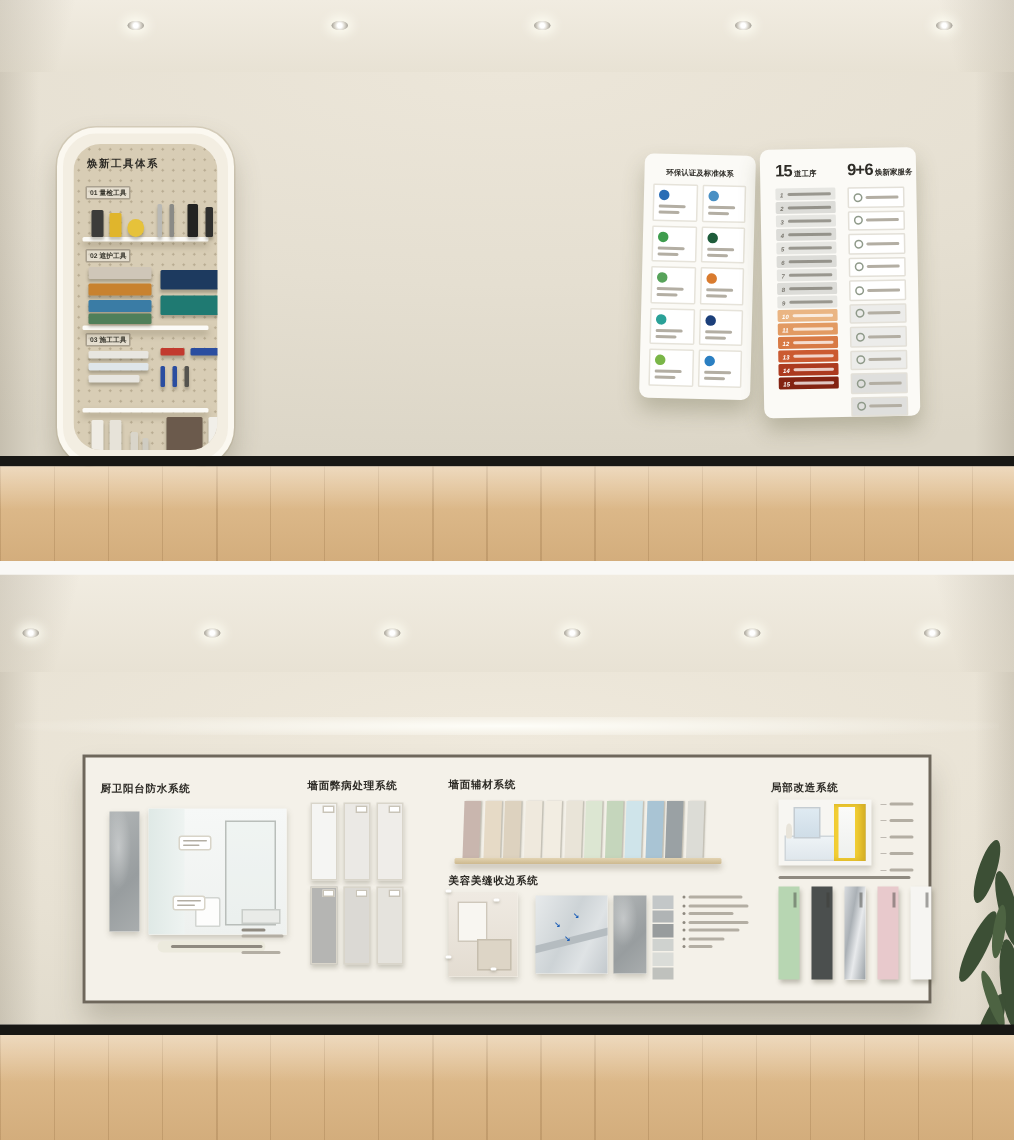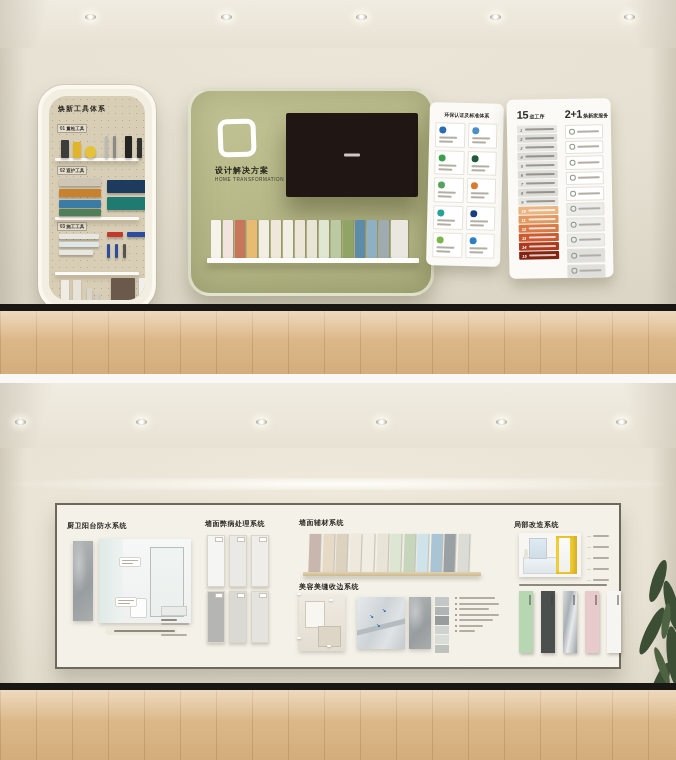--- a/index.html
+++ b/index.html
@@ -215,47 +215,20 @@
             <i class="tool-block" style="left: 12px; top: 184px; width: 8px; height: 26px; background: rgb(239, 236, 228);"></i>
             <i class="tool-block" style="left: 24px; top: 184px; width: 8px; height: 26px; background: rgb(231, 227, 217);"></i>
             <i class="tool-block" style="left: 38px; top: 192px; width: 5px; height: 18px; background: rgb(217, 213, 202);"></i>
             <i class="tool-block" style="left: 46px; top: 196px; width: 4px; height: 14px; background: rgb(207, 204, 194);"></i>
             <i class="tool-block" style="left: 62px; top: 182px; width: 24px; height: 28px; background: rgb(107, 90, 76);"></i>
             <i class="tool-block" style="left: 90px; top: 182px; width: 12px; height: 28px; background: rgb(241, 239, 233);"></i>
           </div>
       </div>
     </div>
 
-    <div class="green-panel">
-      <span class="gp-logo"></span>
-      <div class="gp-title">设计解决方案</div>
-      <div class="gp-sub">HOME TRANSFORMATION</div>
-      <div class="tv">
-        <i class="tv-text"></i>
-      </div>
-      <div class="shelf-row" id="swatch-row">
-          <i class="swatch" style="background: rgb(246, 243, 236);"></i>
-          <i class="swatch" style="background: rgb(241, 227, 221);"></i>
-          <i class="swatch" style="background: rgb(201, 117, 92);"></i>
-          <i class="swatch" style="background: rgb(231, 187, 114);"></i>
-          <i class="swatch" style="background: rgb(243, 238, 227);"></i>
-          <i class="swatch" style="background: rgb(239, 232, 218);"></i>
-          <i class="swatch" style="background: rgb(242, 239, 228);"></i>
-          <i class="swatch" style="background: rgb(235, 230, 216);"></i>
-          <i class="swatch" style="background: rgb(233, 229, 214);"></i>
-          <i class="swatch" style="background: rgb(223, 231, 210);"></i>
-          <i class="swatch" style="background: rgb(188, 202, 164);"></i>
-          <i class="swatch" style="background: rgb(143, 164, 101);"></i>
-          <i class="swatch" style="background: rgb(93, 140, 171);"></i>
-          <i class="swatch" style="background: rgb(143, 176, 196);"></i>
-          <i class="swatch" style="background: rgb(160, 171, 177);"></i>
-          <i class="swatch wide" style="background: rgb(233, 231, 224);"></i>
-        </div>
-      <div class="gp-shelf"></div>
-    </div>
 
     <div class="cert-panel">
       <div class="cp-title">环保认证及标准体系</div>
       <div class="cert-grid" id="cert-grid">
           <i class="cert-card">
             <i class="cert-logo" style="background: rgb(42, 109, 181);"></i>
             <i class="tline" style="width: 18px;"></i>
             <i class="tline" style="width: 14px;"></i>
           </i>
           <i class="cert-card">
@@ -305,21 +278,21 @@
           </i>
         </div>
     </div>
 
     <div class="process-panel">
       <div class="pp-head pp-left-head">
         <b>15</b>
         <span>道工序</span>
       </div>
       <div class="pp-head pp-right-head">
-        <b>2+1</b>
+        <b>9+6</b>
         <span>焕新家服务</span>
       </div>
       <div class="steps-col" id="steps-col">
           <i class="step-row" style="background: rgb(230, 230, 226);">
             <span style="color: rgb(122, 119, 111);">1</span>
             <i class="tline"></i>
           </i>
           <i class="step-row" style="background: rgb(220, 220, 216);">
             <span style="color: rgb(122, 119, 111);">2</span>
             <i class="tline"></i>

